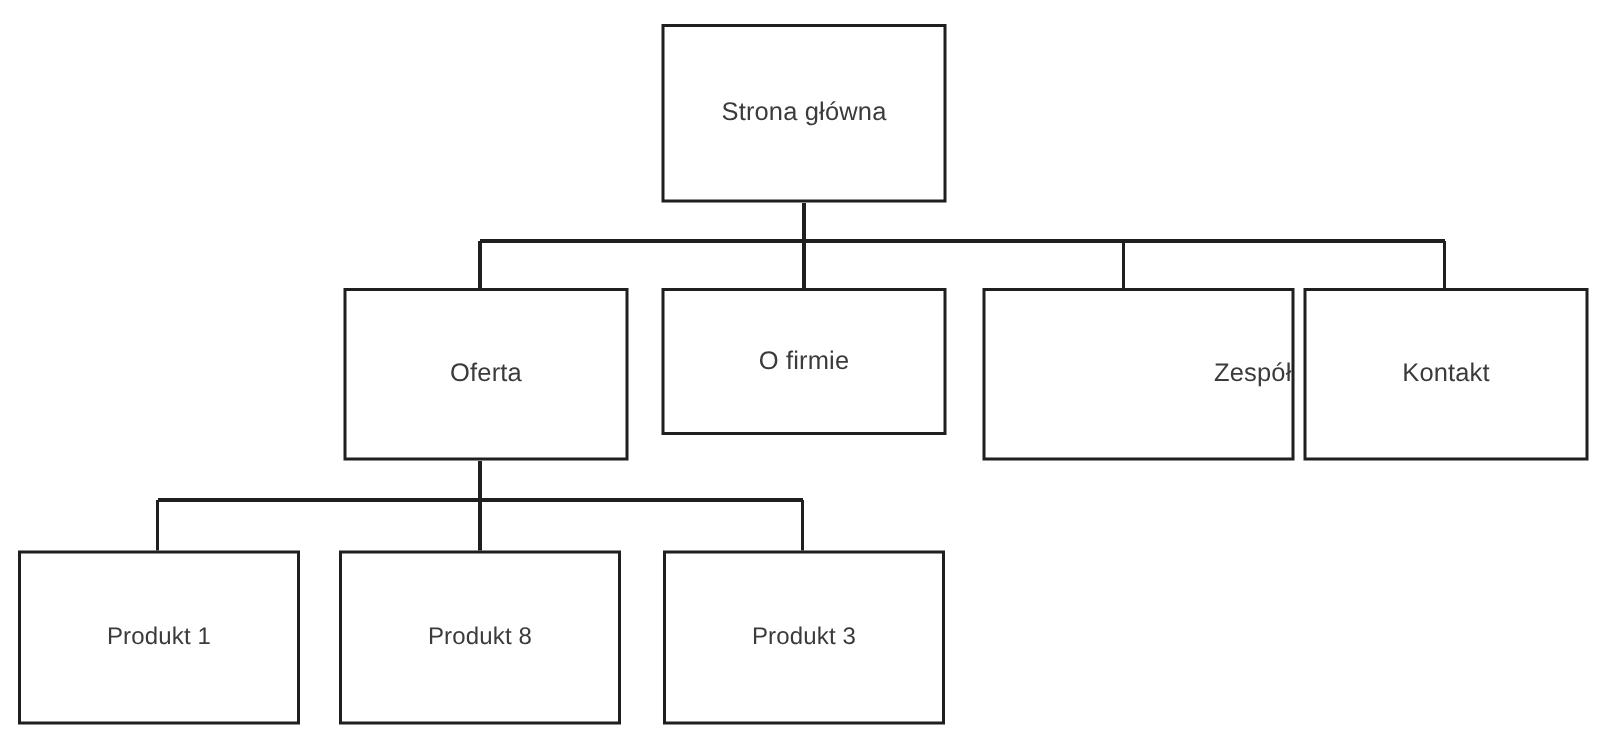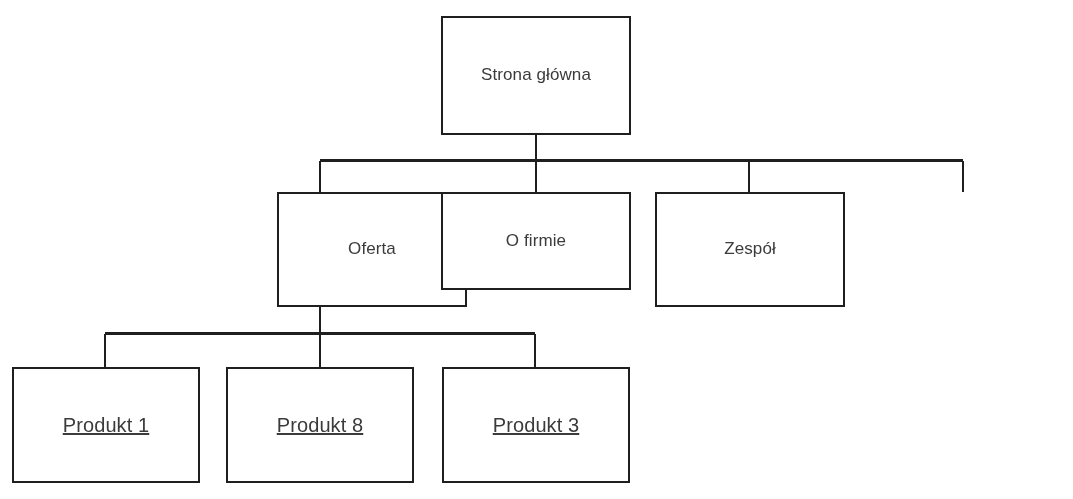--- a/index.html
+++ b/index.html
@@ -38,22 +38,21 @@
   }
   .node-label {
     color: #3b3b3b;
     font-size: 17px;
     line-height: 1.2;
     letter-spacing: 0.1px;
     white-space: nowrap;
     user-select: none;
   }
   .node-label.small {
-    font-size: 20px;
-    text-decoration: underline;
+    font-size: 16px;
   }
 </style>
 </head>
 <body>
 
 <div id="diagram-canvas">
 
   <svg id="diagram-svg" viewBox="0 0 1073 499" xmlns="http://www.w3.org/2000/svg">
     <g stroke="#1f1f1f" stroke-width="2.4" fill="none" shape-rendering="crispEdges">
 
@@ -73,32 +72,35 @@
       <path d="M 105 333.5 L 105 367"></path>
       <path d="M 320 333.5 L 320 367"></path>
       <path d="M 535 333.5 L 535 367"></path>
     </g>
   </svg>
 
   <div class="node-box" style="left:441px; top:16px; width:190px; height:119px;">
     <span class="node-label">Strona główna</span>
   </div>
 
-  <div class="node-box" style="left:229px; top:192px; width:190px; height:115px;margin-left:48px;">
+  <div class="node-box" style="left:229px; top:192px; width:190px; height:115px;">
     <span class="node-label">Oferta</span>
   </div>
 
   <div class="node-box" style="left:441px; top:192px; width:190px; height:98px;">
     <span class="node-label">O firmie</span>
   </div>
 
-  <div class="node-box" style="left:655px; top:192px; width:190px; height:115px;">
+  <div class="node-box" style="left:655px; top:192px; width:208px; height:115px;justify-content:flex-end;">
     <span class="node-label">Zespół</span>
   </div>
 
+  <div class="node-box" style="left:869px; top:192px; width:190px; height:115px;">
+    <span class="node-label">Kontakt</span>
+  </div>
 
   <div class="node-box" style="left:12px; top:367px; width:188px; height:116px;">
     <span class="node-label small">Produkt 1</span>
   </div>
 
   <div class="node-box" style="left:226px; top:367px; width:188px; height:116px;">
     <span class="node-label small">Produkt 8</span>
   </div>
 
   <div class="node-box" style="left:442px; top:367px; width:188px; height:116px;">

